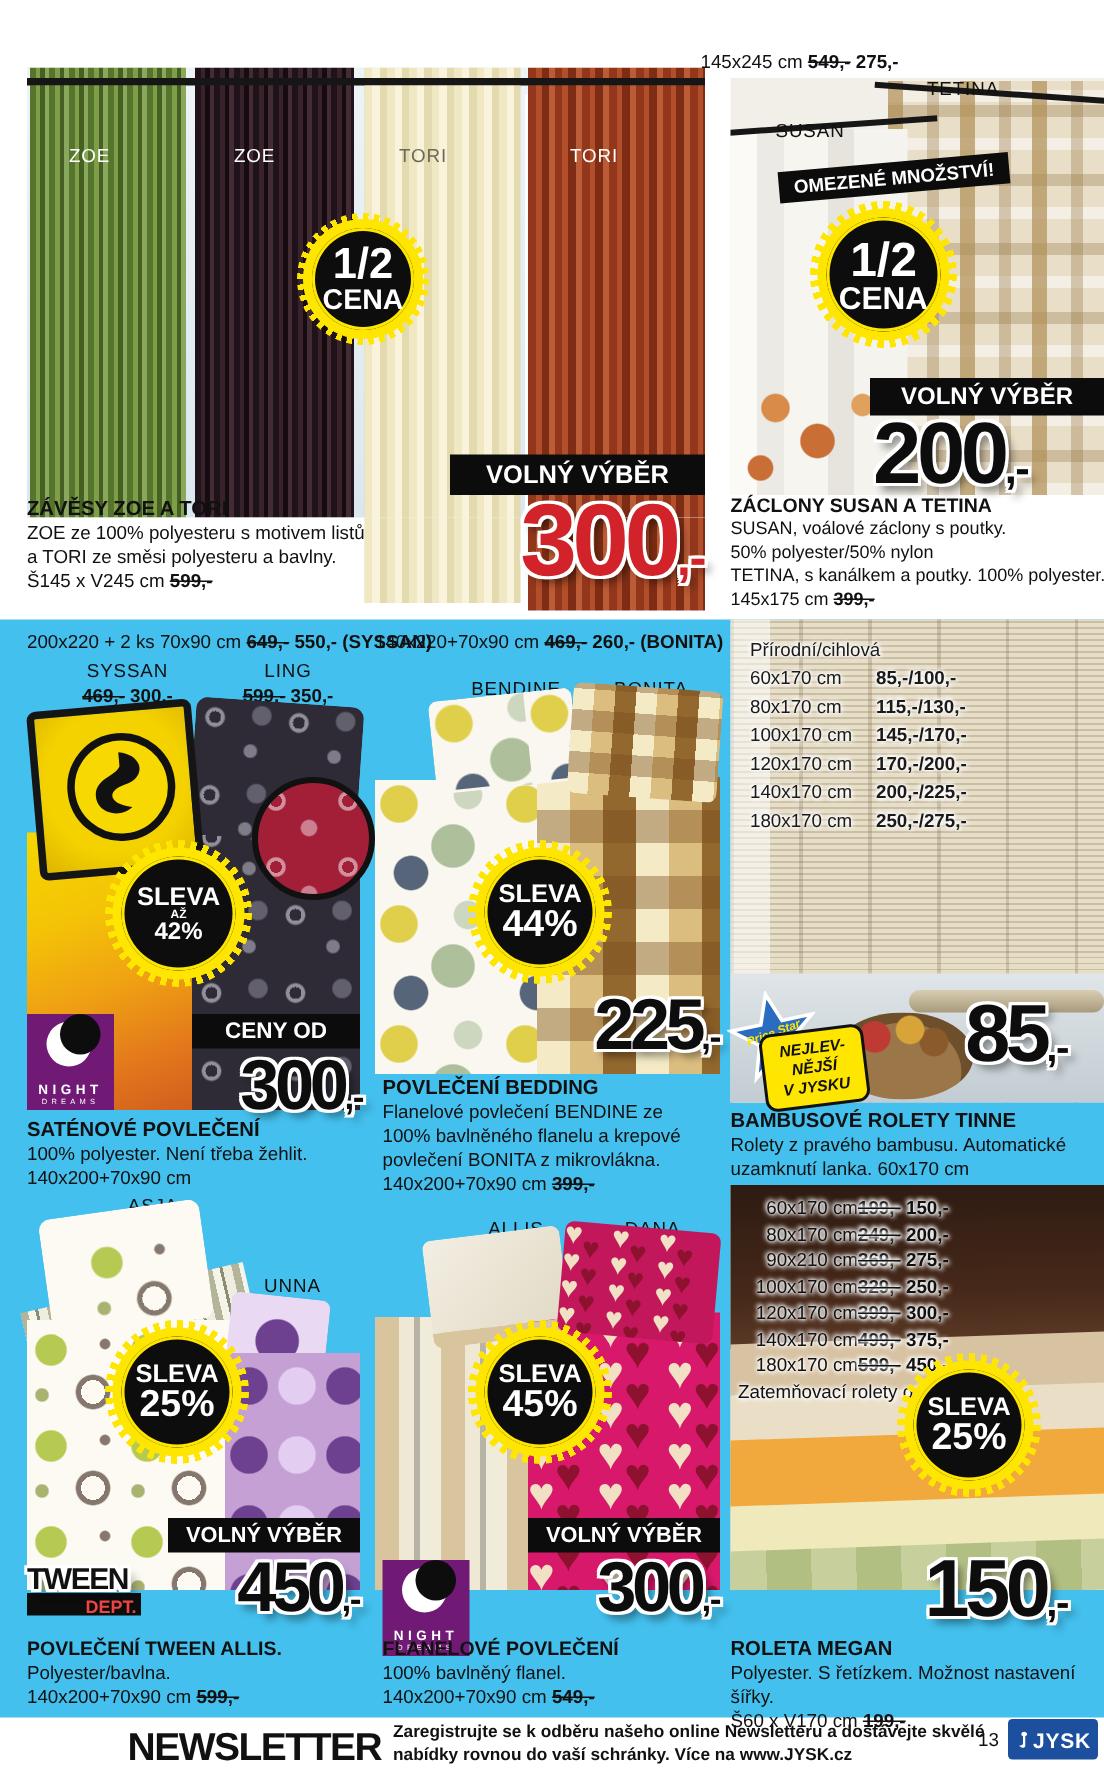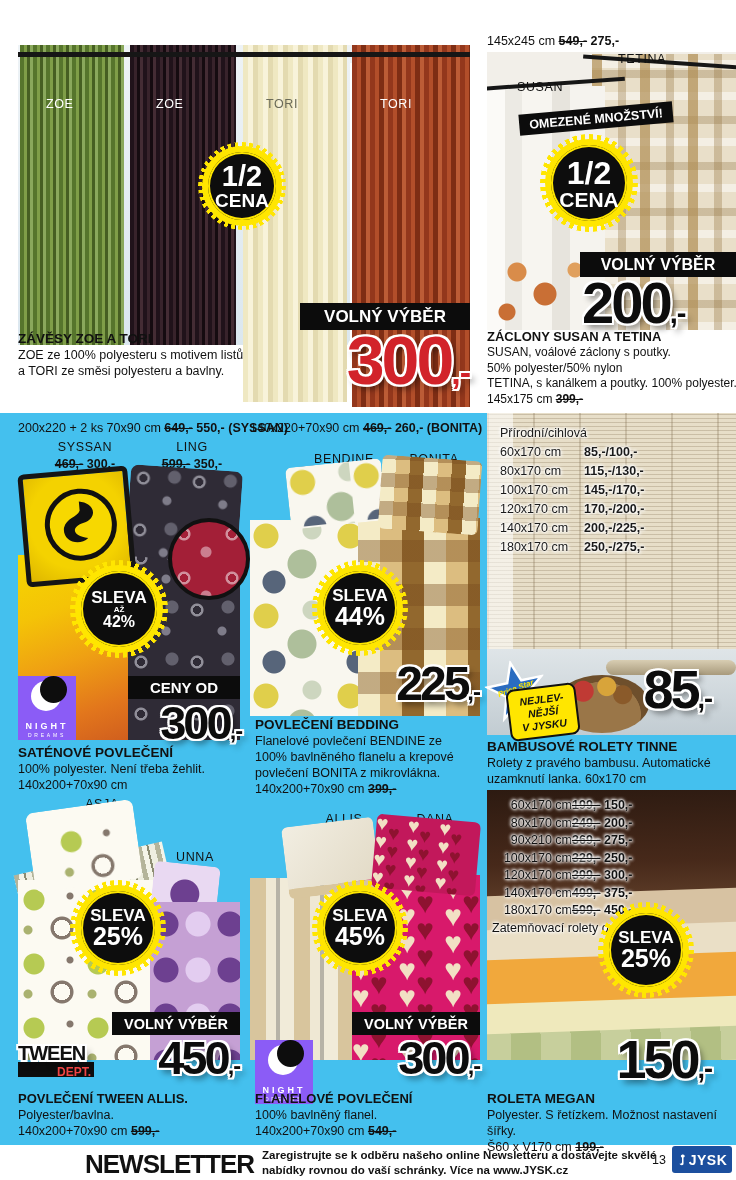--- a/index.html
+++ b/index.html
@@ -75,21 +75,21 @@
     background-size:64px 46px}
   .allis-stripes{background:repeating-linear-gradient(90deg,#d8c59d 0 16px,#efe8d4 16px 26px,#b7b3a7 26px 30px,#f1ebd9 30px 44px)}
   .bamboo{background-color:#e7dec8;background-image:
     linear-gradient(90deg,rgba(255,255,255,.55) 0 26px,rgba(0,0,0,0) 26px),
     repeating-linear-gradient(0deg,rgba(125,105,75,.28) 0 1px,rgba(0,0,0,0) 1px 4px),
     repeating-linear-gradient(90deg,rgba(120,100,70,.25) 0 2px,rgba(0,0,0,0) 2px 46px)}
   .hearts-layer{position:absolute;inset:0;overflow:hidden;font-weight:bold;word-spacing:2px;pointer-events:none}
   .tabs{position:absolute;height:14px}
   .rod{position:absolute;background:#161616}
   
-  .nd{position:absolute;background:#8b5cf6}
+  .nd{position:absolute;background:#701a75}
   .nd .moon{position:absolute;left:13px;top:5px;width:30px;height:30px;background:#fff;border-radius:50%}
   .nd .moon:after{content:"";position:absolute;left:9px;top:-5px;width:27px;height:27px;background:#0d0d0d;border-radius:50%}
   .nd .ntxt{position:absolute;left:0;right:0;bottom:9px;text-align:center;color:#fff;font-weight:bold;font-size:9px;letter-spacing:3px}
   .nd .dtxt{position:absolute;left:0;right:0;bottom:2px;text-align:center;color:#fff;font-size:5px;letter-spacing:2.8px}
   .mrow{white-space:nowrap}
   .msize{display:inline-block;width:80px;text-align:right}
   .tsize{display:inline-block;width:84px;text-align:left}
   .roll-band{position:absolute;left:-6px;width:262px;border-radius:3px}
 </style>
 </head>
@@ -131,23 +131,26 @@
 
   <div class="abs banner" style="left:300px;top:303px;width:170px;height:27px;font-size:17px">VOLNÝ VÝBĚR</div>
   <div class="abs bigp outline-w r" style="left:276px;top:326px;width:194px;font-size:68px;color:#d2232a">
     <span>300</span><span class="suf">,-</span>
   </div>
 
   <div class="abs" style="left:18px;top:330px;width:272px">
     <div class="title">ZÁVĚSY ZOE A TORI</div>
     <div class="txt12">ZOE ze 100% polyesteru s motivem listů</div>
     <div class="txt12">a TORI ze směsi polyesteru a bavlny.</div>
-  </div>
-
-  <div class="abs txt12" style="left:487px;top:33px;white-space:nowrap">
+    <div class="txt12">
+      <span>Š145 x V245 cm </span><span class="strike b">599,-</span>
+    </div>
+  </div>
+
+  <div class="abs txt12" style="left:467px;top:33px;white-space:nowrap">
     <span>145x245 cm </span><span class="strike b">549,-</span><span class="b"> 275,-</span>
   </div>
 
   <div class="abs" style="left:487px;top:52px;width:249px;height:278px;background:#f2efe9;overflow:hidden">
     <div class="abs plaid" style="left:105px;top:14px;width:144px;height:264px"></div>
     <div class="tabs plaid" style="left:105px;top:2px;width:144px"></div>
     <div class="abs voile" style="left:0;top:34px;width:118px;height:244px"></div>
     <div class="abs" style="left:0;top:180px;width:118px;height:98px;background-image:
            radial-gradient(circle at 30px 40px,#d98c4a 0 9px,rgba(0,0,0,0) 10px),
            radial-gradient(circle at 58px 62px,#c96f35 0 11px,rgba(0,0,0,0) 12px),

